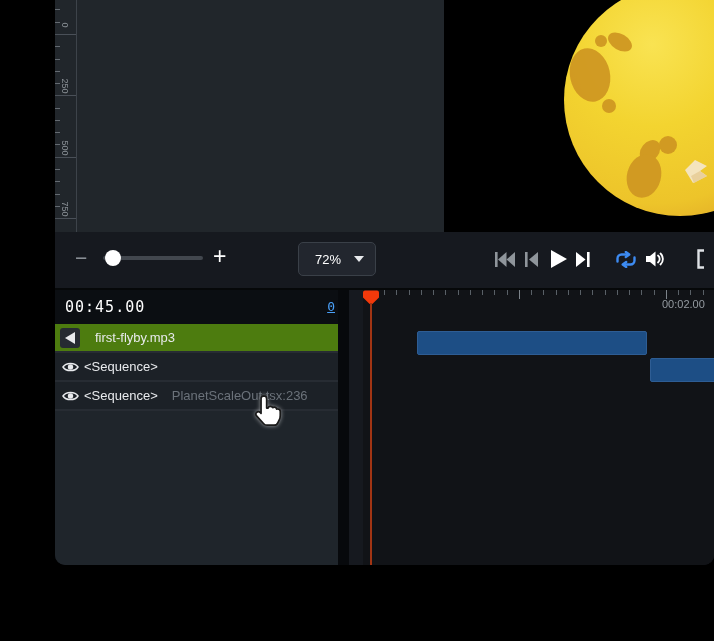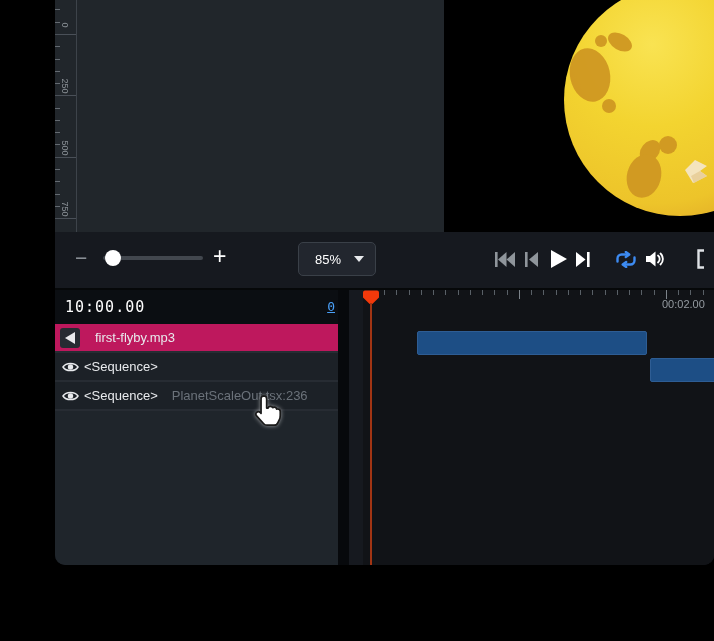--- a/index.html
+++ b/index.html
@@ -39,21 +39,21 @@
   
   .timeline{position:absolute;left:0;top:288px;width:659px;height:277px;border-top:2px solid #060809;box-sizing:border-box;}
   .tl-left{position:absolute;left:0;top:0;width:283px;height:275px;background:#1f252b;}
   .tl-header{position:absolute;left:0;top:0;width:283px;height:34px;background:#0b0e12;}
   .timecode{position:absolute;left:10px;top:8px;font-family:"DejaVu Sans Mono",monospace;
     font-size:15px;letter-spacing:1px;color:#fff;}
   .frame-link{position:absolute;right:3px;top:9px;font-family:"DejaVu Sans Mono",monospace;
     font-size:13px;color:#4aa0f8;text-decoration:underline;cursor:pointer;}
   .rows{position:absolute;left:0;top:34px;width:283px;}
   .row{height:27px;border-bottom:2px solid #272c33;display:flex;align-items:center;cursor:pointer;}
-  .row-audio{background:#be185d;}
+  .row-audio{background:#4d7c0f;}
   .row-seq{background:#1c2127;}
   .icon-btn{margin-left:5px;width:20px;height:20px;background:#262b32;border-radius:3px;
     display:flex;align-items:center;justify-content:center;cursor:pointer;}
   .eye{margin-left:7px;width:17px;height:12px;display:flex;align-items:center;cursor:pointer;}
   .row-audio .name{margin-left:15px;}
   .row-seq .name{margin-left:5px;text-align:center;}
   .name{font-size:13px;color:#e8eaed;white-space:nowrap;}
   .detail{font-size:13px;color:#6b727a;margin-left:14px;white-space:nowrap;}
   .tl-gap{position:absolute;left:283px;top:0;width:11px;height:275px;background:#07090c;}
   .tl-right{position:absolute;left:308px;top:0;width:365px;height:275px;background:#111317;overflow:hidden;}
@@ -125,21 +125,21 @@
 
   <div class="toolbar">
     <button class="btn-zoom-out">−</button>
     <div class="slider">
       <div class="slider-track"></div>
       <div class="slider-thumb"></div>
     </div>
     <button class="btn-zoom-in">+</button>
 
     <div class="select select-zoom">
-      <span>85%</span>
+      <span>72%</span>
       <span class="caret"></span>
     </div>
 
     <button class="btn-skip">
       <svg width="20" height="15" viewBox="0 0 20 15" fill="#8f959b">
         <rect x="0" y="0" width="2.6" height="15"></rect>
         <path d="M11.5 0 L3 7.5 L11.5 15 Z"></path>
         <path d="M20 0 L11.5 7.5 L20 15 Z"></path>
       </svg>
     </button>
@@ -178,21 +178,21 @@
     <button class="btn-fullscreen">
       <svg width="18" height="20" viewBox="0 0 18 20" fill="none" stroke="#dfe2e6" stroke-width="2.4">
         <path d="M7 1.5 H1.5 V18.5 H7"></path>
       </svg>
     </button>
   </div>
 
   <div class="timeline">
     <div class="tl-left">
       <div class="tl-header">
-        <span class="timecode">10:00.00</span>
+        <span class="timecode">00:45.00</span>
         <span class="frame-link">0</span>
       </div>
       <div class="rows">
         <div class="row row-audio">
           <span class="icon-btn">
             <svg width="10" height="12" viewBox="0 0 10 12">
               <path d="M10 0 V12 L0 6 Z" fill="#e8eaed"></path>
             </svg>
           </span>
           <span class="name">first-flyby.mp3</span>

